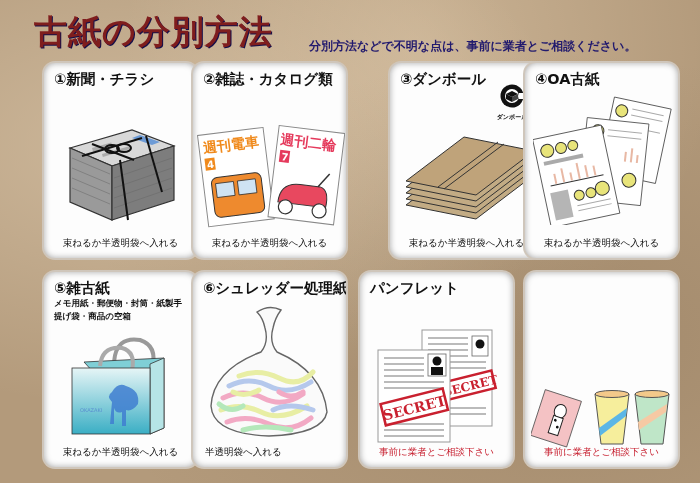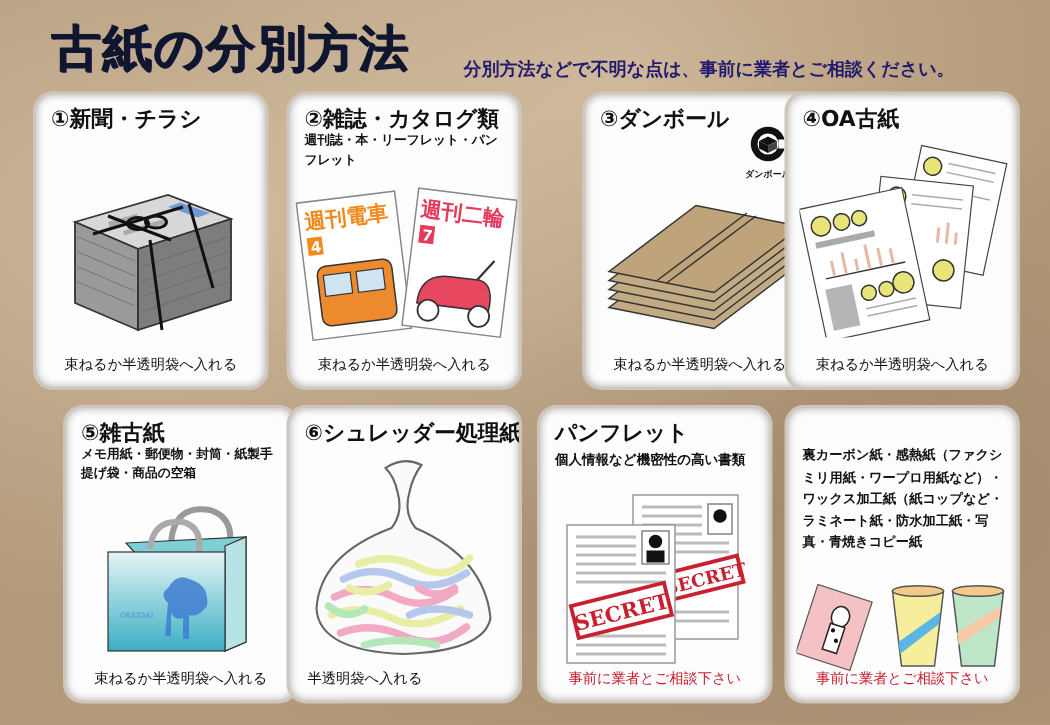--- a/index.html
+++ b/index.html
@@ -10,21 +10,21 @@
     background-image:
       radial-gradient(ellipse at 20% 30%, rgba(255,240,215,0.35), rgba(0,0,0,0) 55%),
       radial-gradient(ellipse at 80% 70%, rgba(90,65,40,0.18), rgba(0,0,0,0) 60%),
       radial-gradient(ellipse at 60% 10%, rgba(255,235,205,0.3), rgba(0,0,0,0) 50%);
     position: relative;
   }
   .header { position: absolute; left: 34px; top: 8px; width: 660px; height: 50px; }
   .title {
     position: absolute; left: 0; top: 2px;
     font-family: "DejaVu Sans", sans-serif; font-weight: bold;
-    font-size: 33px; letter-spacing: 1px; color: #0f172a;
+    font-size: 33px; letter-spacing: 1px; color: #7f1d1d;
     text-shadow: 1px 1px 0 #15104a;
   }
   .subtitle {
     position: absolute; left: 275px; top: 30px;
     font-size: 12px; font-weight: bold; color: #221a6e; white-space: nowrap;
   }
   .card {
     position: absolute; width: 153px; height: 195px;
     background: #fdfdfd; border-radius: 11px;
     box-shadow: inset 0 0 6px rgba(0,0,0,0.35), 0 0 0 2px #cfc6bb;
@@ -48,21 +48,21 @@
   .illus { position: absolute; }
 </style>
 </head>
 <body>
 
 <div class="header">
   <div class="title">古紙の分別方法</div>
   <div class="subtitle">分別方法などで不明な点は、事前に業者とご相談ください。</div>
 </div>
 
-<div class="card" style="left:24px;top:63px;">
+<div class="card" style="left:44px;top:63px;">
   <div class="card-title big">①新聞・チラシ</div>
   <svg class="illus" style="left:18px;top:55px;" width="118" height="110" viewBox="0 0 118 110">
     <polygon points="8,30 70,12 112,28 50,48" fill="#d8d8d8" stroke="#333" stroke-width="1.2"></polygon>
     <polygon points="8,30 50,48 50,102 8,84" fill="#9a9a9a" stroke="#333" stroke-width="1.2"></polygon>
     <polygon points="50,48 112,28 112,82 50,102" fill="#7d7d7d" stroke="#333" stroke-width="1.2"></polygon>
     <g stroke="#666" stroke-width="0.5">
       <line x1="10" y1="40" x2="48" y2="56"></line>
         <line x1="10" y1="50" x2="48" y2="66"></line>
       <line x1="10" y1="60" x2="48" y2="76"></line>
         <line x1="10" y1="70" x2="48" y2="86"></line>
@@ -81,21 +81,20 @@
         <path d="M30,26 L72,42"></path>
       <ellipse cx="50" cy="31" rx="7" ry="4"></ellipse>
         <ellipse cx="62" cy="30" rx="7" ry="4"></ellipse>
     </g>
   </svg>
   <div class="card-foot">束ねるか半透明袋へ入れる</div>
 </div>
 
 <div class="card" style="left:193px;top:63px;">
   <div class="card-title big">②雑誌・カタログ類</div>
-  <div class="card-desc">週刊誌・本・リーフレット・パンフレット</div>
   <svg class="illus" style="left:4px;top:60px;" width="148" height="110" viewBox="0 0 148 110">
     <g transform="rotate(-7 40 55)">
       <rect x="6" y="8" width="66" height="92" fill="#fff" stroke="#888" stroke-width="1"></rect>
       <text x="10" y="26" font-size="14" font-weight="bold" fill="#f08a1c" font-family="DejaVu Sans, sans-serif">週刊電車</text>
       <rect x="10" y="32" width="10" height="12" fill="#f08a1c"></rect>
       <text x="12" y="42" font-size="10" font-weight="bold" fill="#fff" font-family="DejaVu Sans, sans-serif">4</text>
       <rect x="14" y="52" width="50" height="40" rx="6" fill="#ee8a2e" stroke="#333" stroke-width="1"></rect>
       <rect x="18" y="58" width="18" height="14" fill="#cfe3f3" stroke="#333" stroke-width="0.8"></rect>
       <rect x="40" y="58" width="18" height="14" fill="#cfe3f3" stroke="#333" stroke-width="0.8"></rect>
     </g>
@@ -230,21 +229,20 @@
       <path d="M40,128 Q62,122 88,128" stroke="#b4e8ba"></path>
       <path d="M30,90 Q42,96 56,88" stroke="#e8eea4"></path>
       <path d="M76,90 Q88,98 100,90" stroke="#f2a9c4"></path>
     </g>
   </svg>
   <div class="card-foot" style="text-align:left;left:12px;">半透明袋へ入れる</div>
 </div>
 
 <div class="card" style="left:360px;top:272px;">
   <div class="card-title big">パンフレット</div>
-  <div class="card-desc lg" style="font-size:9px;line-height:15px;">個人情報など機密性の高い書類</div>
   <svg class="illus" style="left:10px;top:56px;" width="136" height="116" viewBox="0 0 136 116">
     <rect x="52" y="2" width="70" height="96" fill="#fff" stroke="#999" stroke-width="1"></rect>
     <g stroke="#bbb" stroke-width="2">
       <line x1="58" y1="10" x2="98" y2="10"></line>
         <line x1="58" y1="16" x2="98" y2="16"></line>
         <line x1="58" y1="22" x2="98" y2="22"></line>
       <line x1="58" y1="28" x2="98" y2="28"></line>
         <line x1="58" y1="34" x2="116" y2="34"></line>
         <line x1="58" y1="40" x2="116" y2="40"></line>
       <line x1="58" y1="80" x2="116" y2="80"></line>
@@ -273,21 +271,20 @@
       <rect x="61" y="39" width="12" height="8" fill="#111"></rect>
     <g transform="rotate(-14 44 78)">
       <rect x="12" y="68" width="64" height="22" fill="#fff" stroke="#c9202f" stroke-width="2.5"></rect>
       <text x="44" y="85" font-size="14" font-weight="bold" text-anchor="middle" fill="#c9202f" font-family="DejaVu Serif, serif">SECRET</text>
     </g>
   </svg>
   <div class="card-foot red">事前に業者とご相談下さい</div>
 </div>
 
 <div class="card" style="left:525px;top:272px;">
-  <div class="card-desc" style="font-size:8.8px;line-height:14.5px;">裏カーボン紙・感熱紙（ファクシミリ用紙・ワープロ用紙など）・ワックス加工紙（紙コップなど・ラミネート紙・防水加工紙・写真・青焼きコピー紙</div>
   <svg class="illus" style="left:6px;top:116px;" width="142" height="60" viewBox="0 0 142 60">
     <g transform="rotate(18 24 30)">
       <rect x="6" y="6" width="38" height="48" fill="#f4c2c4" stroke="#555" stroke-width="0.8"></rect>
       <ellipse cx="27" cy="22" rx="6" ry="7" fill="#fff" stroke="#222" stroke-width="1"></ellipse>
       <rect x="22" y="28" width="10" height="18" fill="#fff" stroke="#222" stroke-width="1"></rect>
       <circle cx="25" cy="32" r="1.4" fill="#111"></circle>
         <circle cx="29" cy="38" r="1.4" fill="#111"></circle>
     </g>
     <g>
       <path d="M64,6 L98,6 L92,56 L70,56 Z" fill="#f6ee9c" stroke="#555" stroke-width="1"></path>

